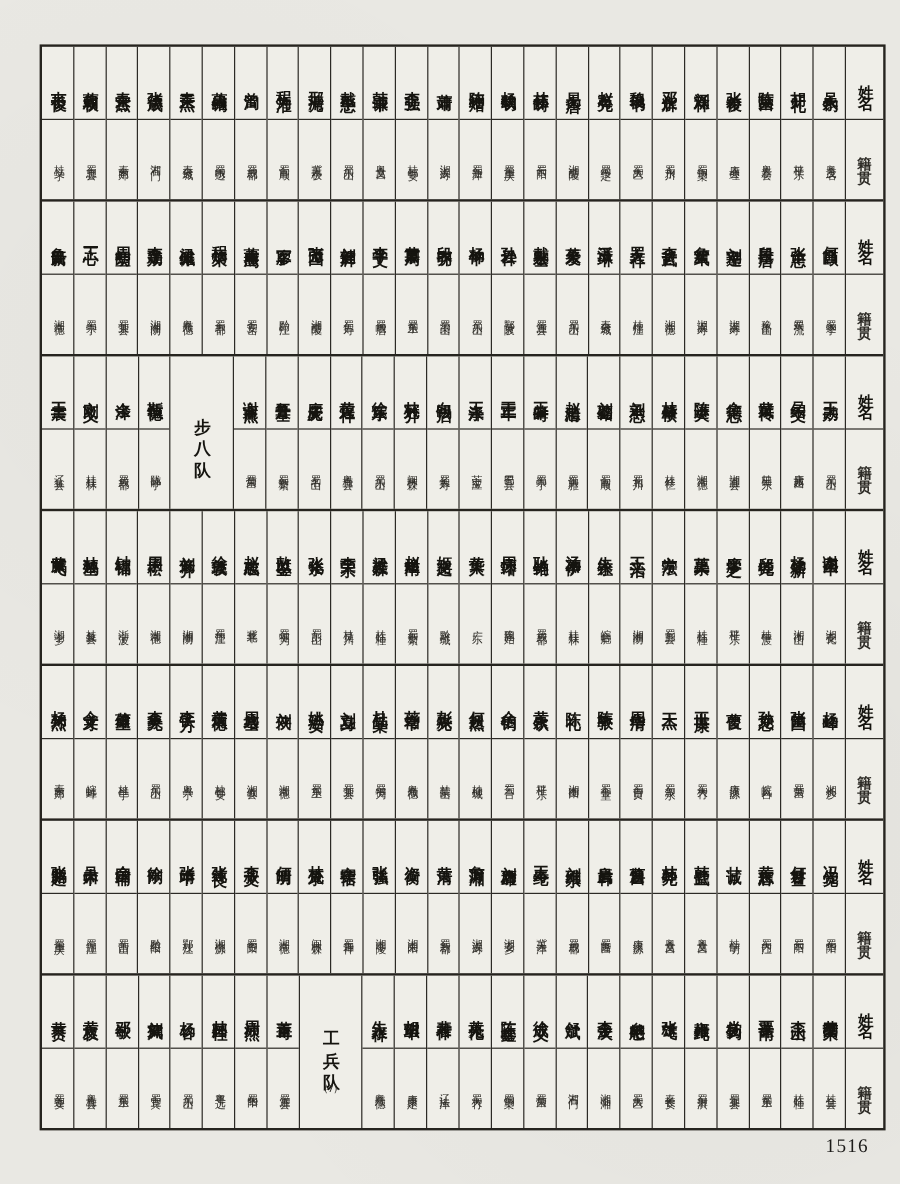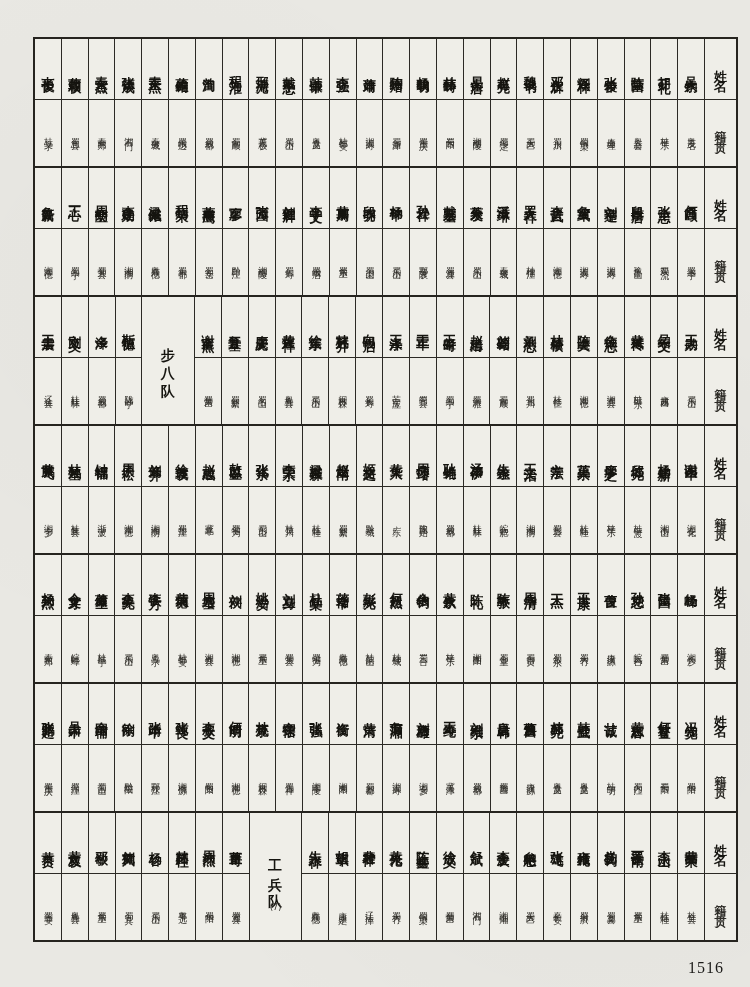--- a/index.html
+++ b/index.html
@@ -73,21 +73,21 @@
     writing-mode:vertical-rl;text-orientation:upright;
     font-size:14px;font-weight:bold;
     letter-spacing:18px;
     color:#15140f;
     margin-top:6px;
   }
   .divider-note{
     font-size:8px;color:#2e2c27;margin-top:2px;
   }
   .page-number{
-    position:absolute;right:26px;bottom:10px;
+    position:absolute;right:26px;bottom:22px;
     font-family:"Liberation Serif","DejaVu Serif",serif;
     font-size:16px;letter-spacing:1px;
     color:#1c1b19;
   }
 </style>
 </head>
 <body>
 
 <div class="page">
   <div class="roster">

